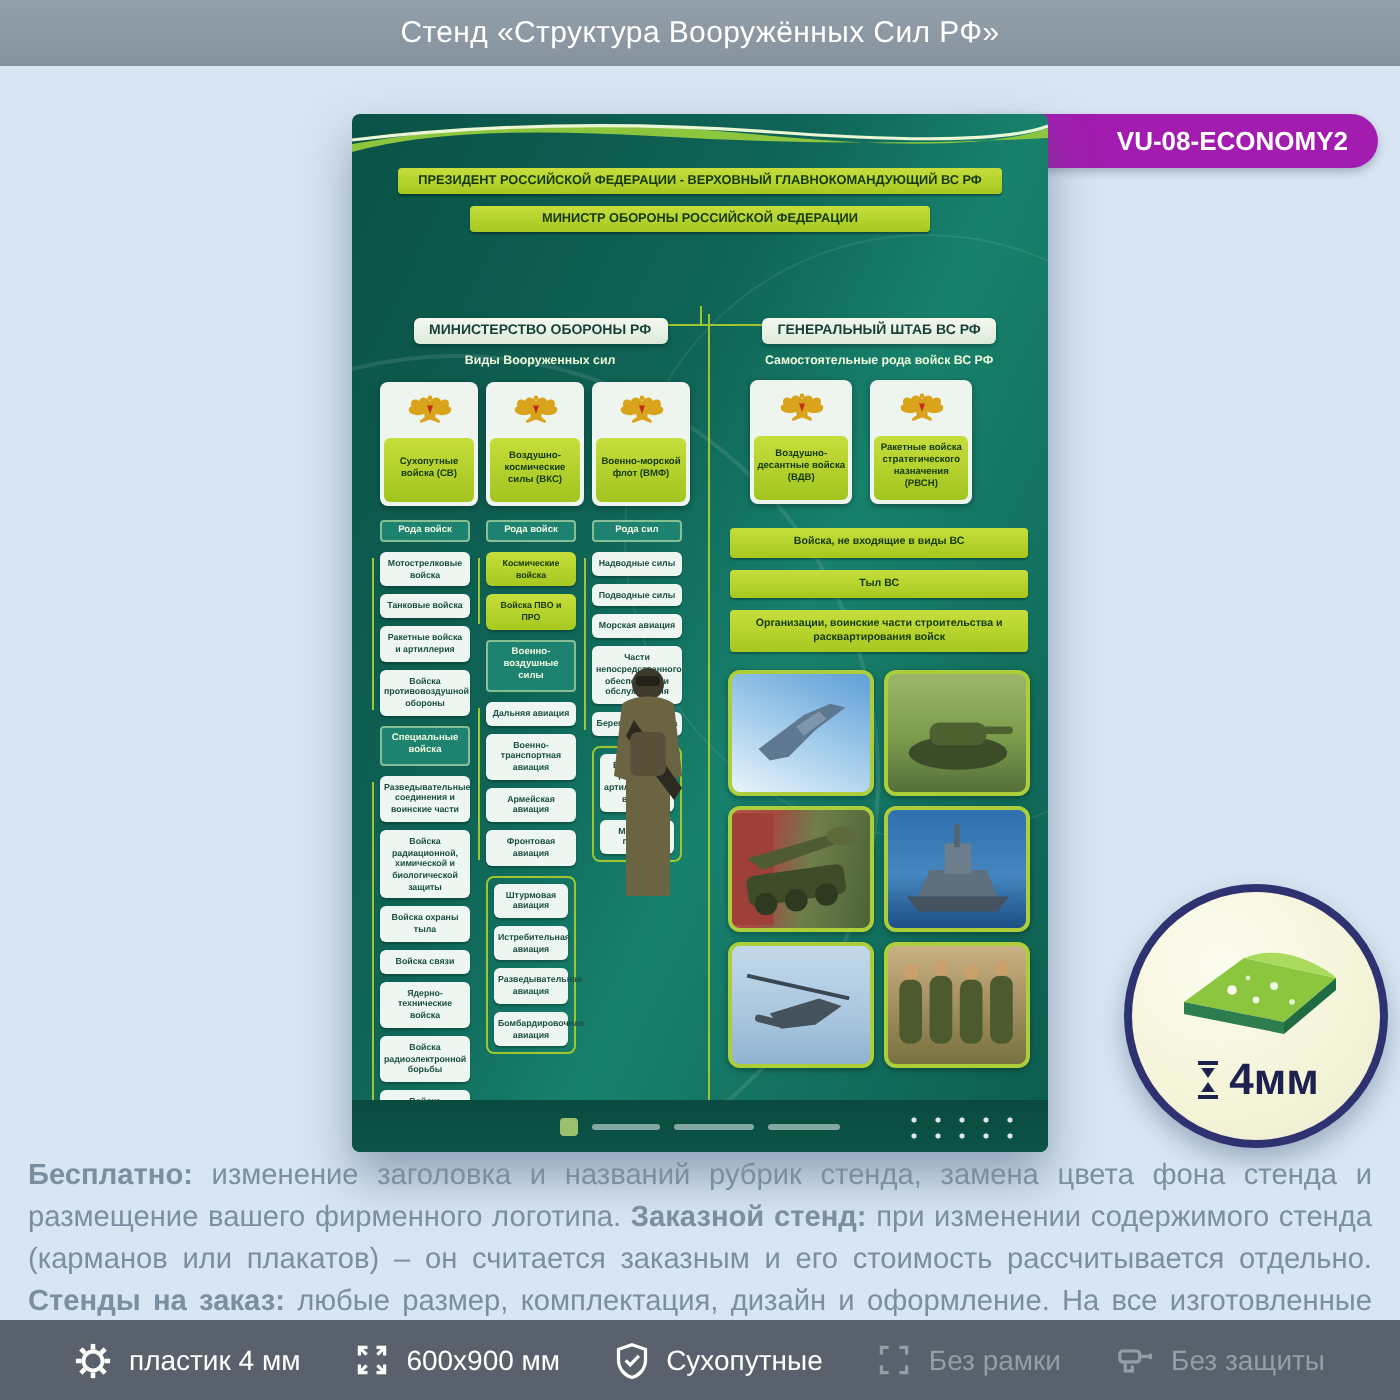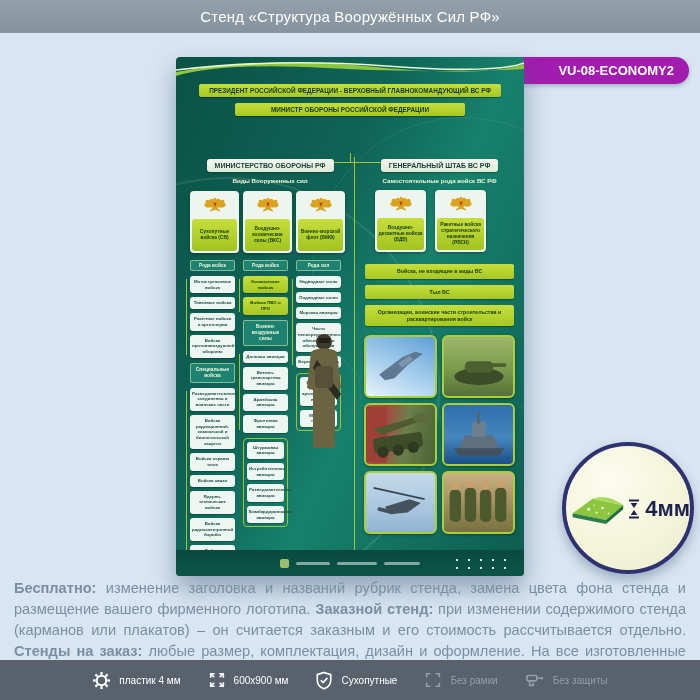--- a/index.html
+++ b/index.html
@@ -102,34 +102,34 @@
   .pb-mark{width:9px;height:9px;border-radius:2px;background:rgba(190,220,120,.8);}
   .pb-line{height:3px;border-radius:2px;background:rgba(255,255,255,.5);}
   .dots{position:absolute;right:13px;bottom:5px;width:60px;height:15px;
     background-image:radial-gradient(circle,rgba(255,255,255,.85) 1.1px,transparent 1.5px);
     background-size:12px 8px;}
 
   
   .thick-badge{position:absolute;left:562px;top:442px;width:124px;height:124px;
     border-radius:50%;border:4px solid #2e3270;
     background:radial-gradient(circle at 35% 28%,#fcfcf0 0%,#f4f4d8 60%,#e9ead0 100%);
-    box-shadow:0 6px 12px rgba(70,95,125,.4);display:flex;flex-direction:row;
+    box-shadow:0 6px 12px rgba(70,95,125,.4);display:flex;flex-direction:column;
     align-items:center;justify-content:center;}
   .thick-badge svg.sheet{width:92px;height:58px;margin-top:4px;}
   .thick-row{display:flex;align-items:center;gap:4px;margin-top:2px;}
   .thick-value{color:#1c2150;font-weight:bold;font-size:22px;}
 
   
   .desc{position:absolute;left:14px;top:578px;width:672px;color:#7b8fa2;
     font-size:14.6px;line-height:1.43;text-align:justify;}
   .desc b{font-weight:bold;}
 
   
   .bottombar{position:absolute;bottom:0;left:0;right:0;height:40px;background:#59626c;
-    display:flex;align-items:center;justify-content:center;gap:27px;font-size:10px;color:#fff;}
+    display:flex;align-items:center;justify-content:center;gap:27px;font-size:14px;color:#fff;}
   .fitem{display:flex;align-items:center;gap:8px;}
   .fitem.muted{color:#949ea8;}
   .fitem svg{display:block;}
 </style>
 </head>
 <body>
 
 <div class="topbar">
   <span>Стенд «Структура Вооружённых Сил РФ»</span>
 </div>

